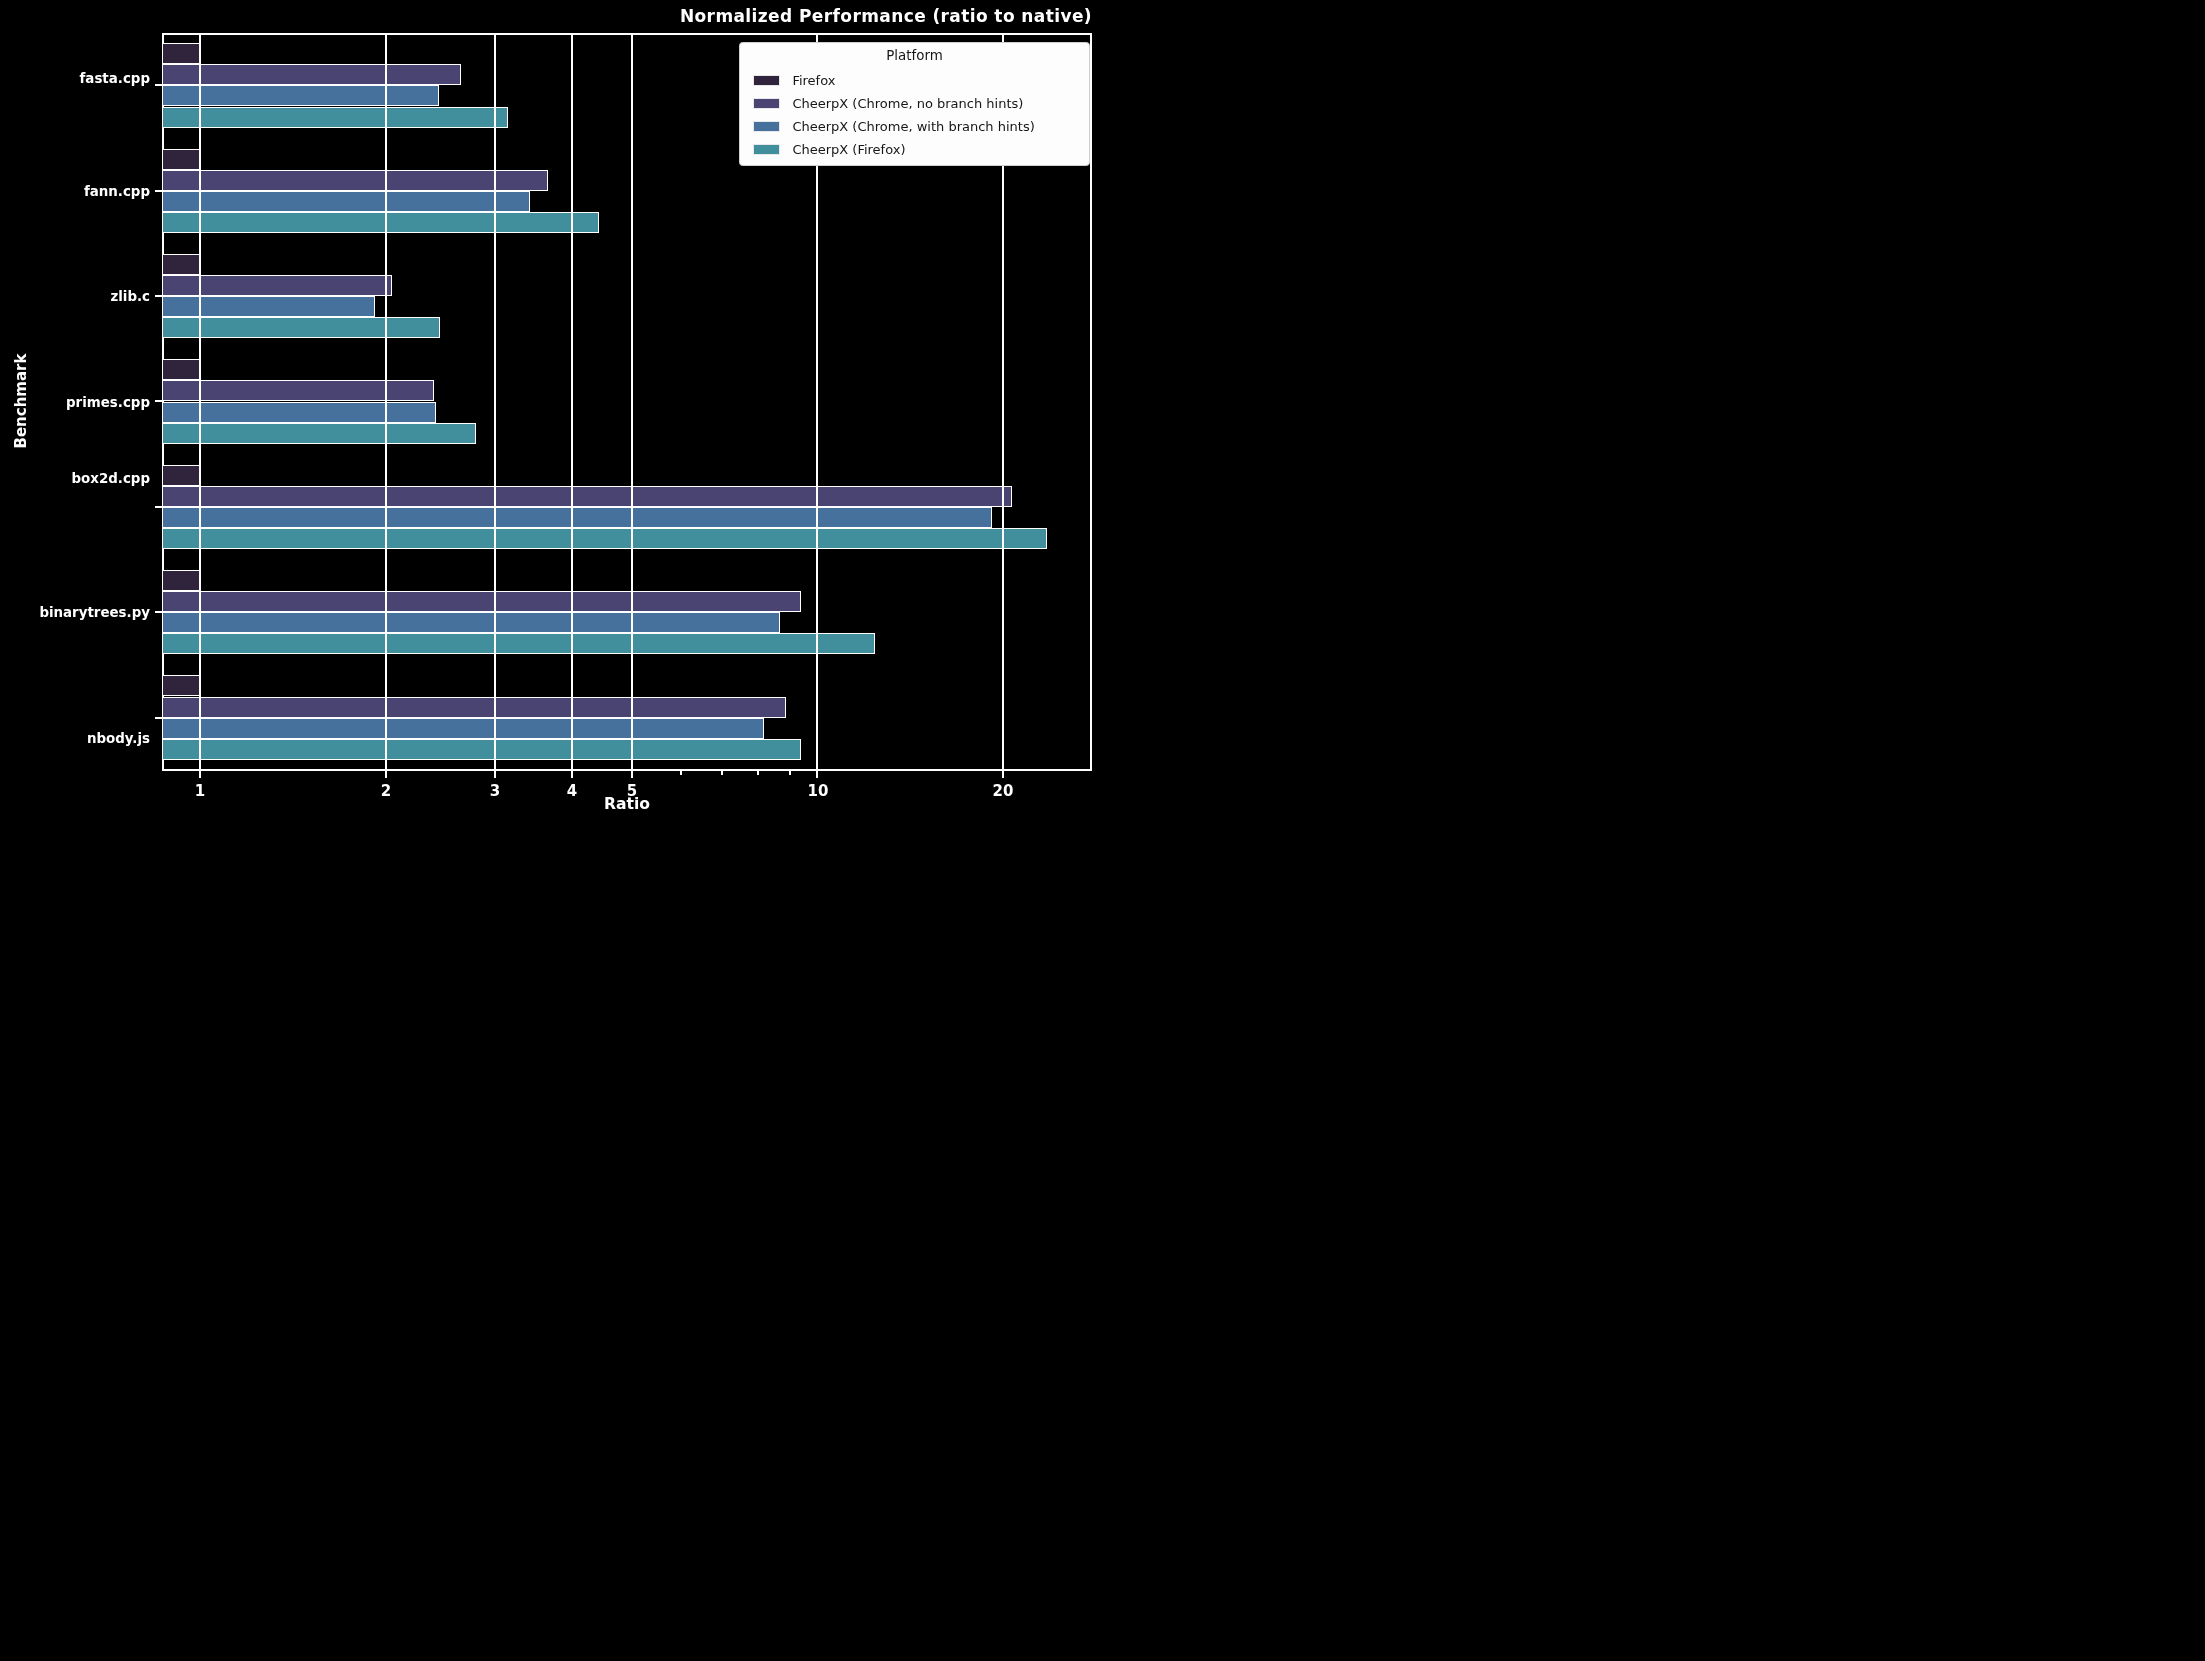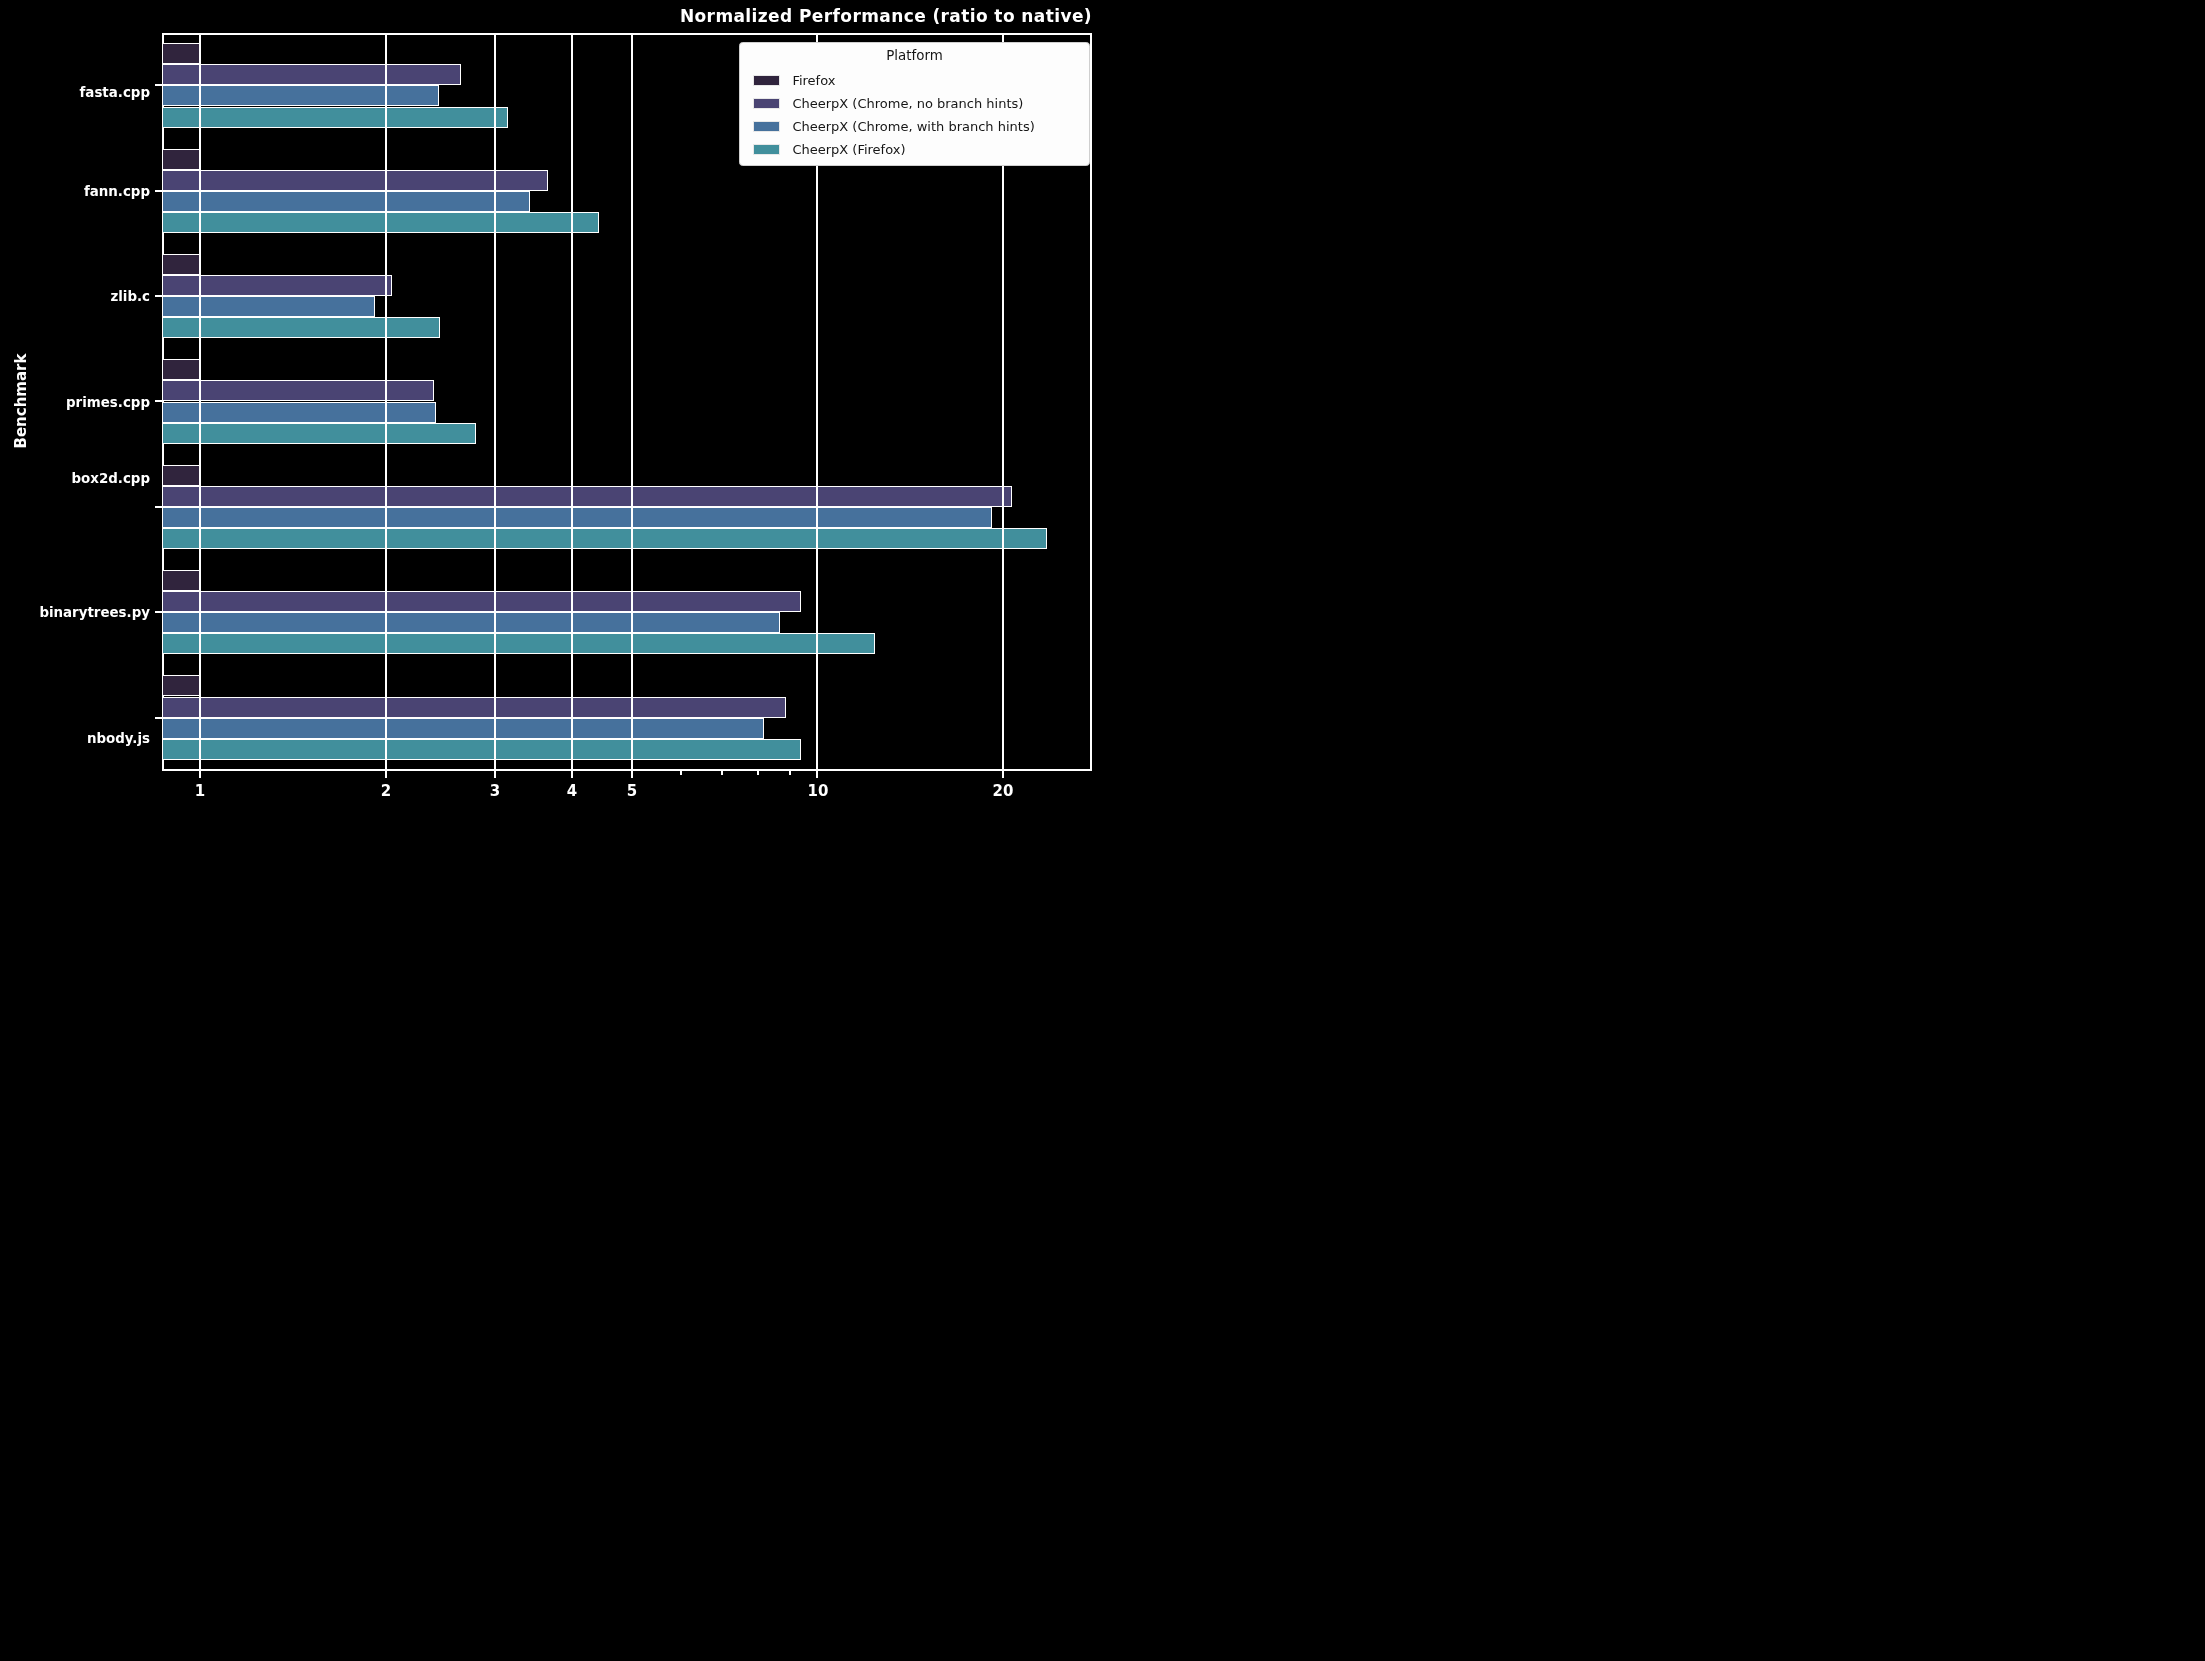--- a/index.html
+++ b/index.html
@@ -61,20 +61,21 @@
   }
 </style>
 </head>
 <body>
 
 <div class="figure">
   <div class="chart-title">Normalized Performance (ratio to native)</div>
 
   <div class="plot-area" id="plot-area"></div>
 
+  <div class="x-axis-label">Ratio</div>
   <div class="y-axis-label">Benchmark</div>
 
   <div class="legend">
     <div class="legend-title">Platform</div>
     <div id="legend-items"></div>
   <div class="legend-row" style="top: 30px;">
         <div class="legend-swatch" style="background: rgb(48, 36, 61);"></div>
         <div class="legend-label">Firefox</div>
       </div>
       <div class="legend-row" style="top: 53px;">
@@ -137,21 +138,21 @@
     <div class="x-tick" style="left: 816px; top: 770px;"></div>
     <div class="x-tick-label" style="left: 818px; top: 782px;">10</div>
     <div class="gridline" style="left: 1002px; top: 33px; height: 738px;"></div>
     <div class="x-tick" style="left: 1002px; top: 770px;"></div>
     <div class="x-tick-label" style="left: 1003px; top: 782px;">20</div>
     <div class="x-tick-minor" style="left: 680px; top: 770px;"></div>
     <div class="x-tick-minor" style="left: 721px; top: 770px;"></div>
     <div class="x-tick-minor" style="left: 757px; top: 770px;"></div>
     <div class="x-tick-minor" style="left: 789px; top: 770px;"></div>
     <div class="y-tick" style="left: 155px; top: 84px;"></div>
-    <div class="y-tick-label" style="right: 953px; top: 92px;">fasta.cpp</div>
+    <div class="y-tick-label" style="right: 953px; top: 78px;">fasta.cpp</div>
     <div class="y-tick" style="left: 155px; top: 190px;"></div>
     <div class="y-tick-label" style="right: 953px; top: 191px;">fann.cpp</div>
     <div class="y-tick" style="left: 155px; top: 295px;"></div>
     <div class="y-tick-label" style="right: 953px; top: 296px; margin-left: 27px;">zlib.c</div>
     <div class="y-tick" style="left: 155px; top: 400px;"></div>
     <div class="y-tick-label" style="right: 953px; top: 402px;">primes.cpp</div>
     <div class="y-tick" style="left: 155px; top: 506px;"></div>
     <div class="y-tick-label" style="right: 953px; top: 478px;">box2d.cpp</div>
     <div class="y-tick" style="left: 155px; top: 611px;"></div>
     <div class="y-tick-label" style="right: 953px; top: 612px;">binarytrees.py</div>

